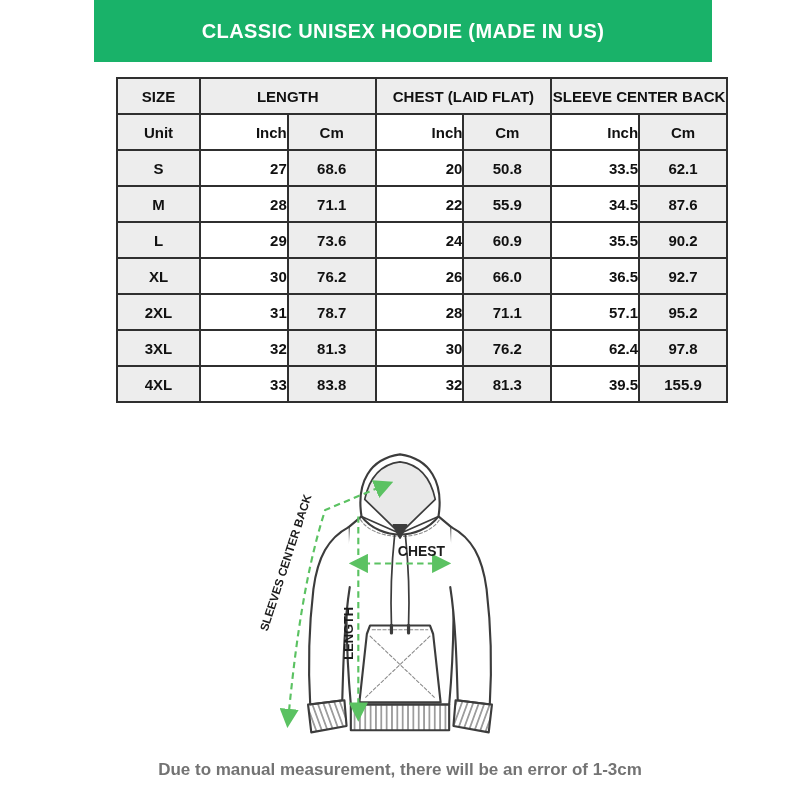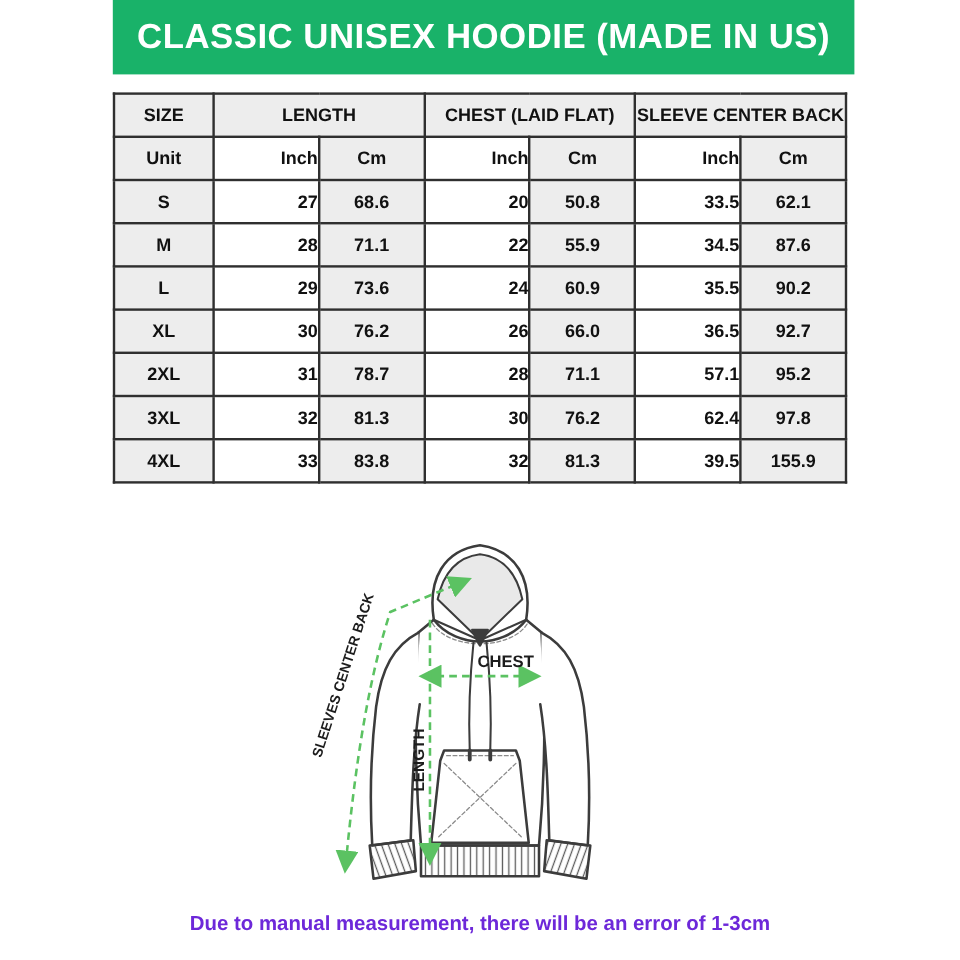--- a/index.html
+++ b/index.html
@@ -3,25 +3,25 @@
 <meta charset="utf-8">
 <style>
   * { margin: 0; padding: 0; box-sizing: border-box; }
   html, body { width: 800px; height: 800px; background: #ffffff;
     font-family: "Liberation Sans", sans-serif; overflow: hidden; }
   .page { width: 800px; height: 800px; position: relative; }
 
   
   .banner { position: absolute; left: 94px; top: 0; width: 618px; height: 62px;
     display: flex; align-items: center; justify-content: center; }
-  .banner h1 { color: #ffffff; font-size: 29px; font-weight: 800; letter-spacing: 0.4px; white-space: nowrap; }
+  .banner h1 { color: #ffffff; font-size: 20px; font-weight: 800; letter-spacing: 0.4px; white-space: nowrap; }
 
   
   .table-wrap { position: absolute; left: 94px; top: 77px; width: 612px; }
-  table { width: 100%; border-collapse: collapse; table-layout: fixed; }
+  table { width: 100%; border-collapse: collapse; table-layout: fixed; margin-left: 22px; }
   th, td { border: 2px solid #2f2f2f; text-align: center; vertical-align: middle;
     height: 36px; font-size: 15px; color: #111; padding: 0; }
   th { font-weight: 700; }
   td { font-weight: 600; }
   .shade { background: #ededed; }
   .plain { background: #ffffff; text-align: right; }
   .size-col { font-weight: 700; }
 
   
   .diagram { position: absolute; left: 0; top: 448px; width: 800px; height: 312px;
@@ -191,15 +191,15 @@
       </g>
 
       <g font-family="Liberation Sans, sans-serif" font-weight="700" fill="#1c1c1c">
         <text x="160" y="101" font-size="13" text-anchor="middle">CHEST</text>
         <text font-size="12" transform="translate(96,198) rotate(-90)">LENGTH</text>
         <text font-size="11" transform="translate(16,172) rotate(-72)">SLEEVES CENTER BACK</text>
       </g>
     </svg>
   </div>
 
-  <div class="footer-note" style="color: #6d28d9;">Due to manual measurement, there will be an error of 1-3cm</div>
+  <div class="footer-note" style="color: #737373;">Due to manual measurement, there will be an error of 1-3cm</div>
 
 </div>
 
 </body></html>

